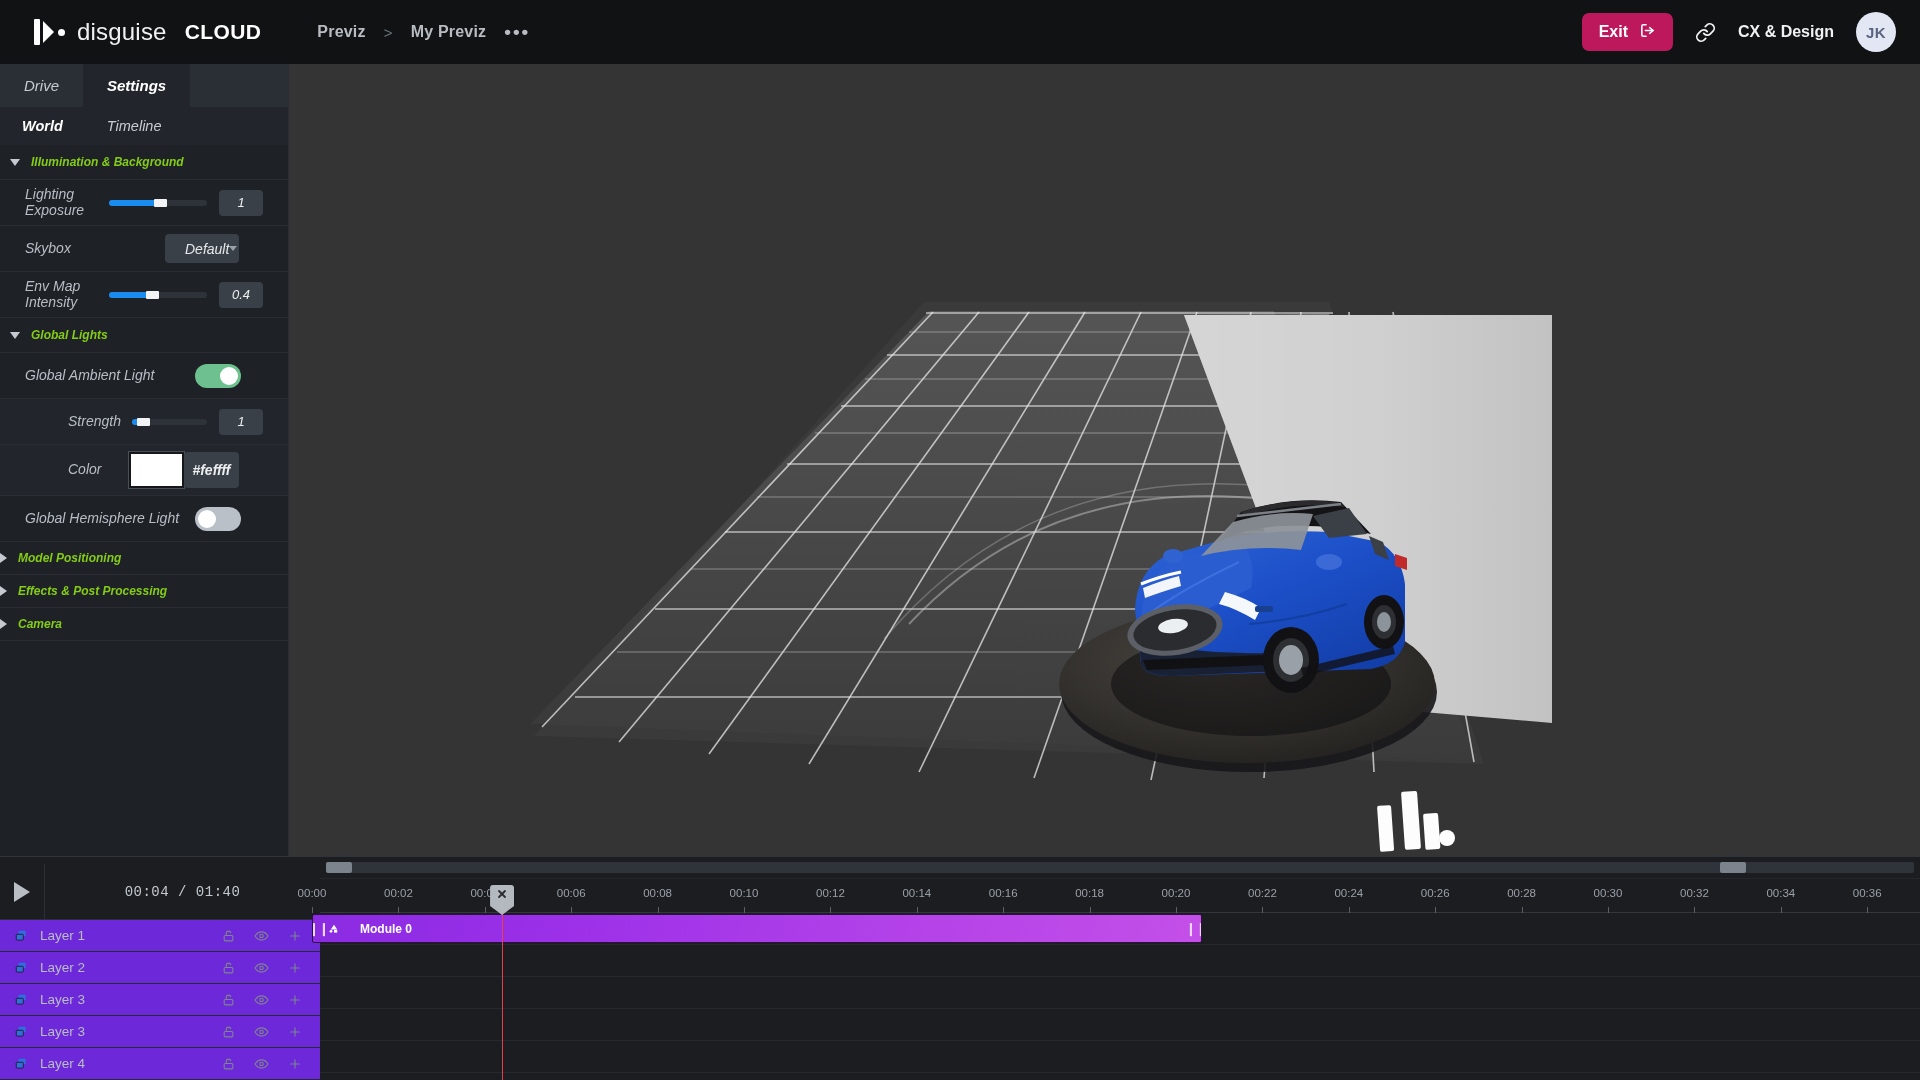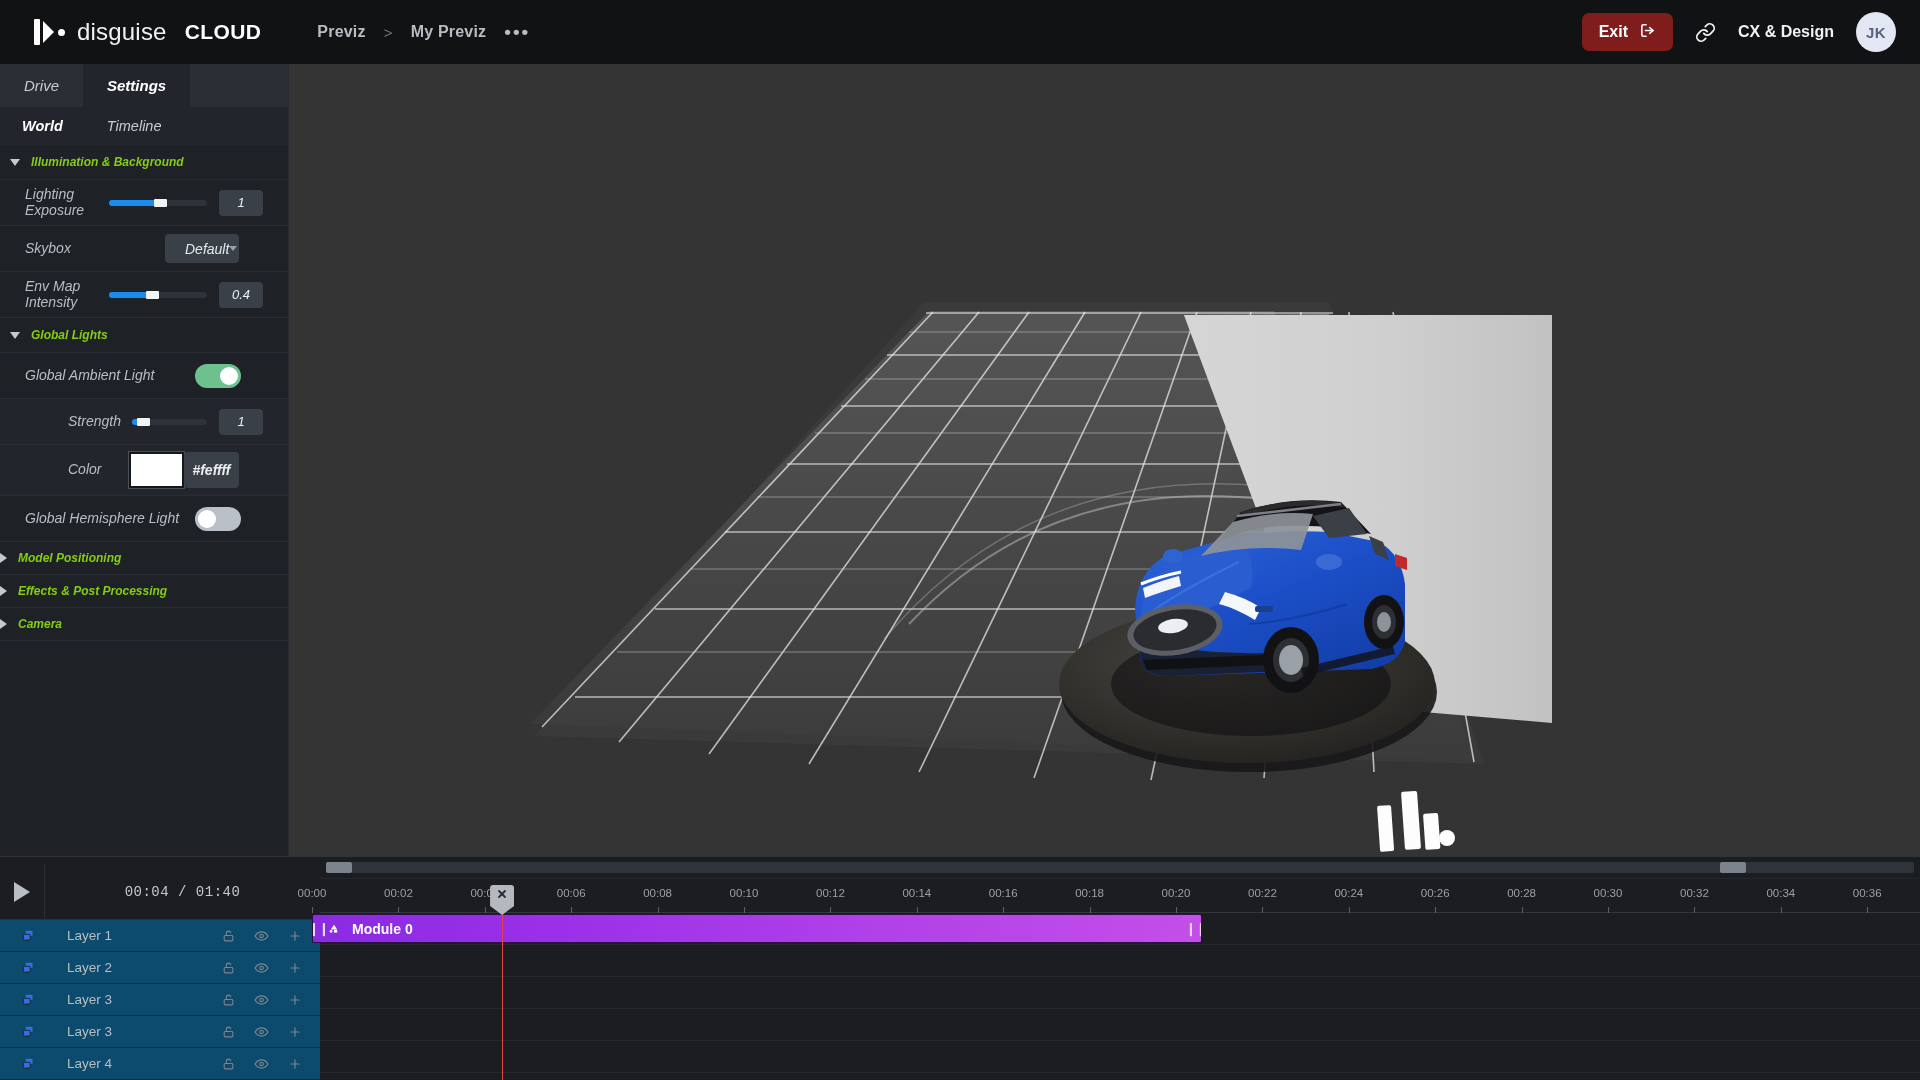--- a/index.html
+++ b/index.html
@@ -33,21 +33,21 @@
   .brand-word { font-size: 24px; color: #f0f1f2; letter-spacing: .2px; font-weight: 300; }
   .brand-strong { font-size: 21px; color: #fff; font-weight: 700; letter-spacing: .4px; margin-left: 6px; }
 
   .crumbs { display: flex; align-items: center; gap: 18px; margin-left: 56px; }
   .crumb { font-size: 16px; color: #b8bcc2; font-weight: 700; letter-spacing: .2px; }
   .crumb.sep { color: #6e747c; font-size: 15px; font-weight: 400; }
   .crumb.dots { color: #b8bcc2; font-size: 19px; letter-spacing: 2px; line-height: 10px; }
 
   .topright { margin-left: auto; display: flex; align-items: center; gap: 22px; }
   .exit-btn {
-    background: #7f1d1d; color: #fff; border: none; border-radius: 7px;
+    background: #be185d; color: #fff; border: none; border-radius: 7px;
     height: 38px; padding: 0 17px; font-size: 16px; font-weight: 700;
     display: flex; align-items: center; gap: 11px; cursor: pointer;
     font-family: "Liberation Sans", sans-serif;
   }
   .link-icon { color: #f2f3f4; display:flex; align-items:center; cursor: pointer; }
   .orgname { font-size: 16px; font-weight: 700; color: #f0f1f2; }
   .avatar {
     width: 40px; height: 40px; border-radius: 50%;
     background: #e3e7f3; color: #5a6480;
     display: flex; align-items: center; justify-content: center;
@@ -181,23 +181,22 @@
     border-top: 10px solid transparent; border-bottom: 10px solid transparent;
     border-left: 16px solid #b9bec5;
   }
   .timecode {
     flex: 1; text-align: center; font-size: 14px;
     color: #c4c9cf; font-family: "Liberation Mono", monospace;
     letter-spacing: .5px; border-left: 1px solid #2c3036; line-height: 56px; height: 56px;
   }
   .layer-row {
     height: 32px; display: flex; align-items: center;
-    border-bottom: 1px solid #252930; padding-left: 21px;
-    background: #0c4a6e;
-    gap: 20px;
+    border-bottom: 1px solid #252930; padding-left: 14px;
+    background: #6d28d9;
   }
   .layer-icon { width: 22px; display:flex; align-items:center; }
   .layer-name { font-size: 13.5px; color: #b9bec5; margin-left: 4px; }
   .layer-actions { margin-left: auto; display: flex; align-items: center; gap: 19px; padding-right: 18px; }
   .act { cursor: pointer; display: flex; align-items: center; color: #7e858d; }
 
   .tl-right { position: absolute; left: 320px; top: 0; right: 0; height: 224px; }
   .tl-scroll { height: 22px; position: relative; border-bottom: 1px solid #24272c; }
   .tl-scroll-track {
     position: absolute; left: 6px; right: 6px; top: 5px; height: 11px;
@@ -220,21 +219,21 @@
     position: absolute; top: 1px; height: 29px; border-radius: 2px;
     background: linear-gradient(100deg, #8a2be2 0%, #9b30e8 28%, #b040e8 62%, #c44fe8 100%);
     border: 1px solid #2b1040;
     display: flex; align-items: center; cursor: grab; overflow: hidden;
   }
   .clip-handle-l, .clip-handle-r {
     width: 11px; display: flex; align-items: center; justify-content: center;
     color: #e8d8f5; font-size: 13px; letter-spacing: -1px; cursor: ew-resize;
   }
   .clip-handle-r { margin-left: auto; }
-  .clip-label { font-size: 14px; color: #fff; font-weight: 600; margin-left: 12px; }
+  .clip-label { font-size: 12px; color: #fff; font-weight: 600; margin-left: 20px; }
   .clip-ico { margin-left: 4px; display: flex; align-items: center; }
 
   .playhead { position: absolute; top: 0; width: 1px; background: #e8404a; z-index: 12; }
   .playhead-badge {
     position: absolute; top: -34px; left: -12px;
     width: 24px; height: 30px; background: #b4b9bf;
     border-radius: 3px 3px 0 0; z-index: 13;
     display: flex; align-items: flex-start; justify-content: center;
     padding-top: 3px; cursor: pointer;
     clip-path: polygon(0 0, 100% 0, 100% 70%, 50% 100%, 0 70%);

